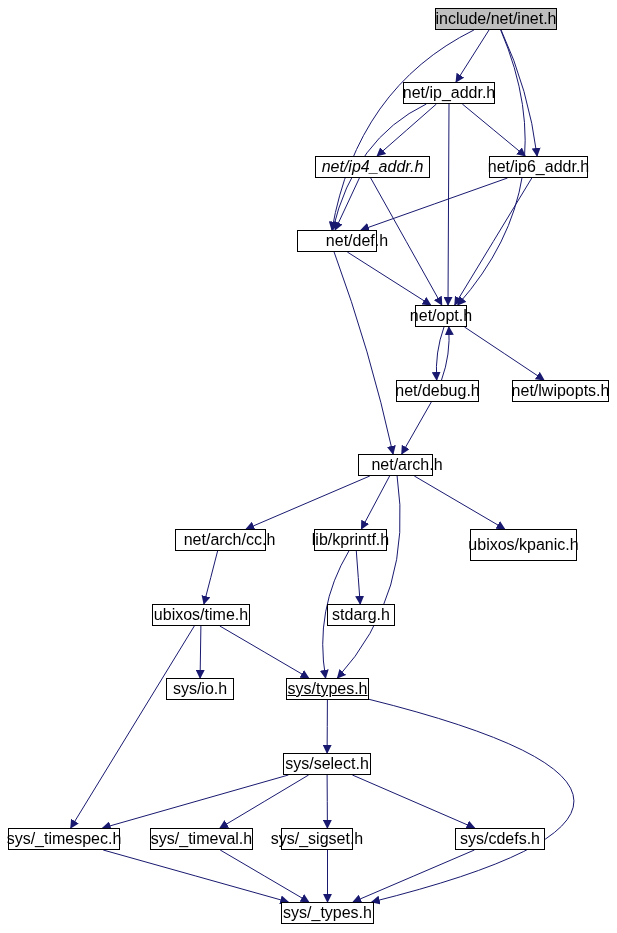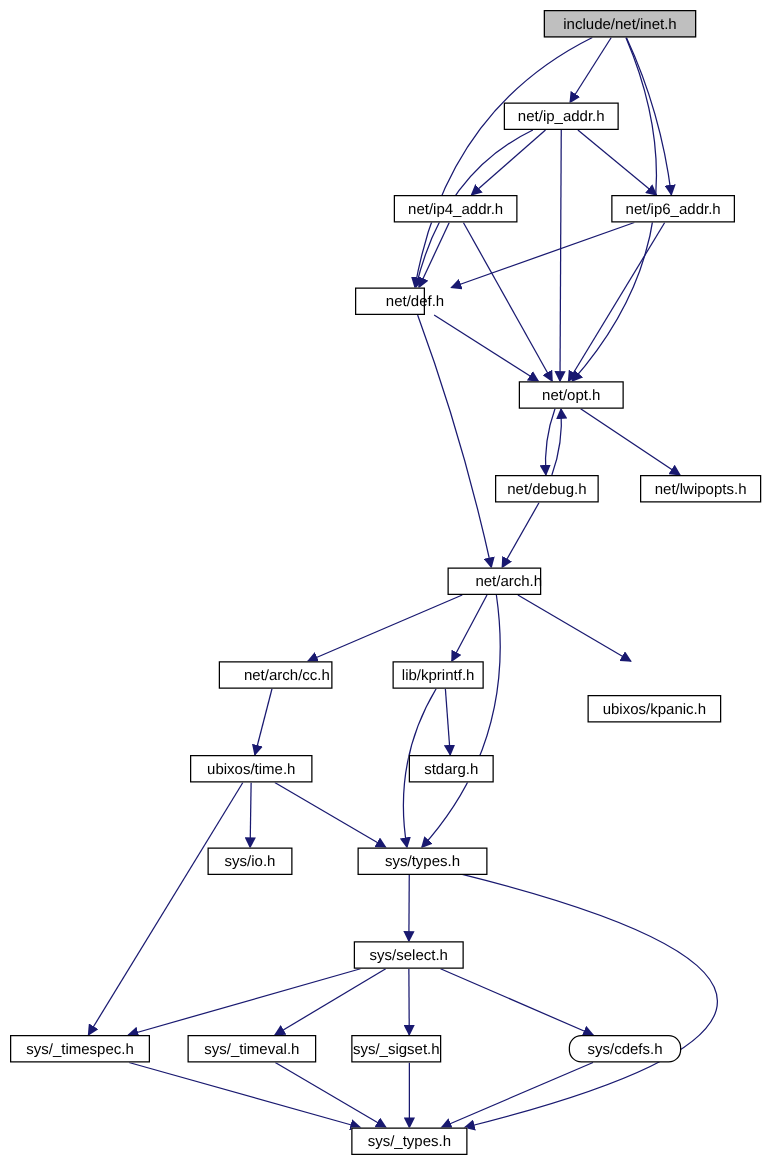--- a/index.html
+++ b/index.html
@@ -32,21 +32,21 @@
   }
   .node{
     position:absolute;
     box-sizing:border-box;
     border:1px solid var(--node-border);
     background:var(--node-fill);
     color:var(--text-color);
     display:flex;
     align-items:center;
     justify-content:center;
-    font-size:12px;
+    font-size:16px;
     line-height:1;
     white-space:nowrap;
     cursor:pointer;
   }
   .node.root{
     background:var(--root-fill);
   }
 </style>
 </head>
 <body>
@@ -93,33 +93,33 @@
       <path d="M327.1,775.0 Q327.3,801.5 327.4,828.0" class="edge" marker-end="url(#arrow)"></path>
       <path d="M352.4,775.0 Q413.5,801.5 474.6,828.0" class="edge" marker-end="url(#arrow)"></path>
       <path d="M103.2,850.0 Q195.8,876.0 288.3,902.0" class="edge" marker-end="url(#arrow)"></path>
       <path d="M220.2,850.0 Q264.5,876.0 308.8,902.0" class="edge" marker-end="url(#arrow)"></path>
       <path d="M327.5,850.0 Q327.5,876.0 327.5,902.0" class="edge" marker-end="url(#arrow)"></path>
       <path d="M474.4,850.0 Q413.8,876.0 353.1,902.0" class="edge" marker-end="url(#arrow)"></path>
     </svg>
 
 <div class="node root" title="include/net/inet.h" style="left: 435px; top: 8px; width: 122px; height: 22px;">include/net/inet.h</div>
     <div class="node" title="net/ip_addr.h" style="left: 403px; top: 82px; width: 92px; height: 22px;">net/ip_addr.h</div>
-    <div class="node" title="net/ip4_addr.h" style="left: 315px; top: 156px; width: 99px; height: 22px;">net/ip4_addr.h</div>
+    <div class="node" title="net/ip4_addr.h" style="left: 315px; top: 156px; width: 115px; height: 22px; font-style: italic;">net/ip4_addr.h</div>
     <div class="node" title="net/ip6_addr.h" style="left: 489px; top: 156px; width: 99px; height: 22px;">net/ip6_addr.h</div>
-    <div class="node" title="net/def.h" style="left: 284px; top: 230px; width: 56px; height: 22px; padding-left: 40px;">net/def.h</div>
-    <div class="node" title="net/opt.h" style="left: 415px; top: 305px; width: 84px; height: 22px;">net/opt.h</div>
+    <div class="node" title="net/def.h" style="left: 297px; top: 230px; width: 80px; height: 22px; padding-left: 40px;">net/def.h</div>
+    <div class="node" title="net/opt.h" style="left: 415px; top: 305px; width: 52px; height: 22px;">net/opt.h</div>
     <div class="node" title="net/debug.h" style="left: 396px; top: 380px; width: 83px; height: 22px;">net/debug.h</div>
     <div class="node" title="net/lwipopts.h" style="left: 512px; top: 380px; width: 97px; height: 22px;">net/lwipopts.h</div>
     <div class="node" title="net/arch.h" style="left: 358px; top: 454px; width: 75px; height: 22px; padding-left: 23px;">net/arch.h</div>
     <div class="node" title="net/arch/cc.h" style="left: 175px; top: 529px; width: 91px; height: 22px; padding-left: 18px;">net/arch/cc.h</div>
     <div class="node" title="lib/kprintf.h" style="left: 314px; top: 529px; width: 73px; height: 22px;">lib/kprintf.h</div>
-    <div class="node" title="ubixos/kpanic.h" style="left: 470px; top: 529px; width: 107px; height: 22px; margin-top: 27px;">ubixos/kpanic.h</div>
+    <div class="node" title="ubixos/kpanic.h" style="left: 470px; top: 529px; width: 107px; height: 32px;">ubixos/kpanic.h</div>
     <div class="node" title="ubixos/time.h" style="left: 152px; top: 604px; width: 98px; height: 22px;">ubixos/time.h</div>
     <div class="node" title="stdarg.h" style="left: 327px; top: 604px; width: 68px; height: 22px;">stdarg.h</div>
     <div class="node" title="sys/io.h" style="left: 166px; top: 678px; width: 68px; height: 22px;">sys/io.h</div>
-    <div class="node" title="sys/types.h" style="left: 286px; top: 678px; width: 104px; height: 22px;">sys/types.h</div>
+    <div class="node" title="sys/types.h" style="left: 286px; top: 678px; width: 83px; height: 22px; text-decoration: underline;">sys/types.h</div>
     <div class="node" title="sys/select.h" style="left: 283px; top: 753px; width: 88px; height: 22px;">sys/select.h</div>
     <div class="node" title="sys/_timespec.h" style="left: 8px; top: 828px; width: 112px; height: 22px;">sys/_timespec.h</div>
     <div class="node" title="sys/_timeval.h" style="left: 150px; top: 828px; width: 103px; height: 22px;">sys/_timeval.h</div>
     <div class="node" title="sys/_sigset.h" style="left: 281px; top: 828px; width: 72px; height: 22px;">sys/_sigset.h</div>
-    <div class="node" title="sys/cdefs.h" style="left: 455px; top: 828px; width: 90px; height: 22px; border-radius: 10px;">sys/cdefs.h</div>
+    <div class="node" title="sys/cdefs.h" style="left: 455px; top: 828px; width: 90px; height: 22px;">sys/cdefs.h</div>
     <div class="node" title="sys/_types.h" style="left: 281px; top: 902px; width: 93px; height: 22px;">sys/_types.h</div>
   </div>
 
 </body></html>

